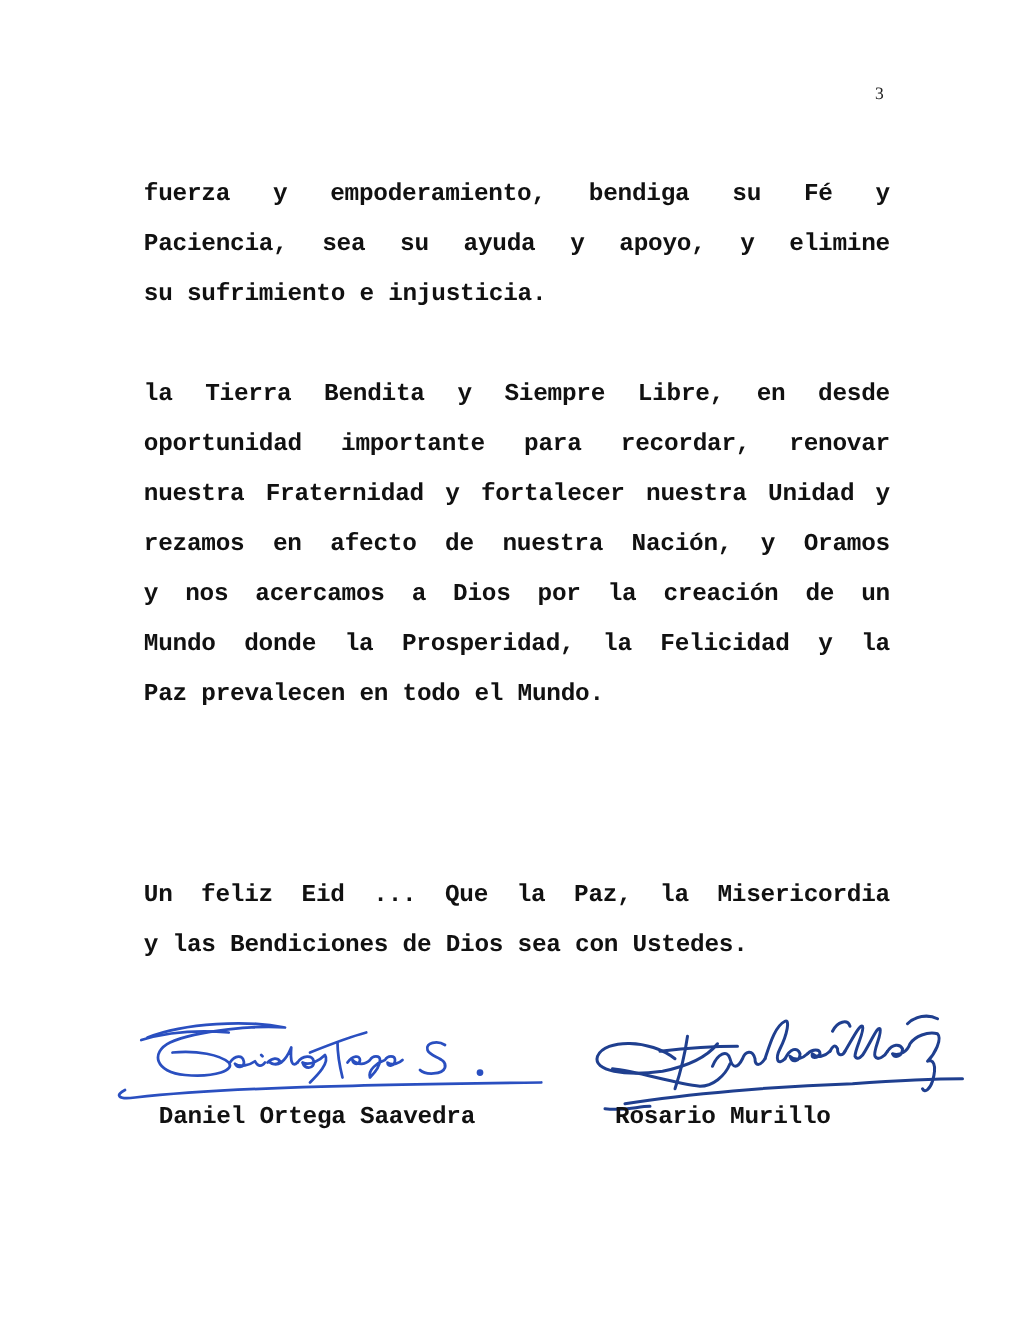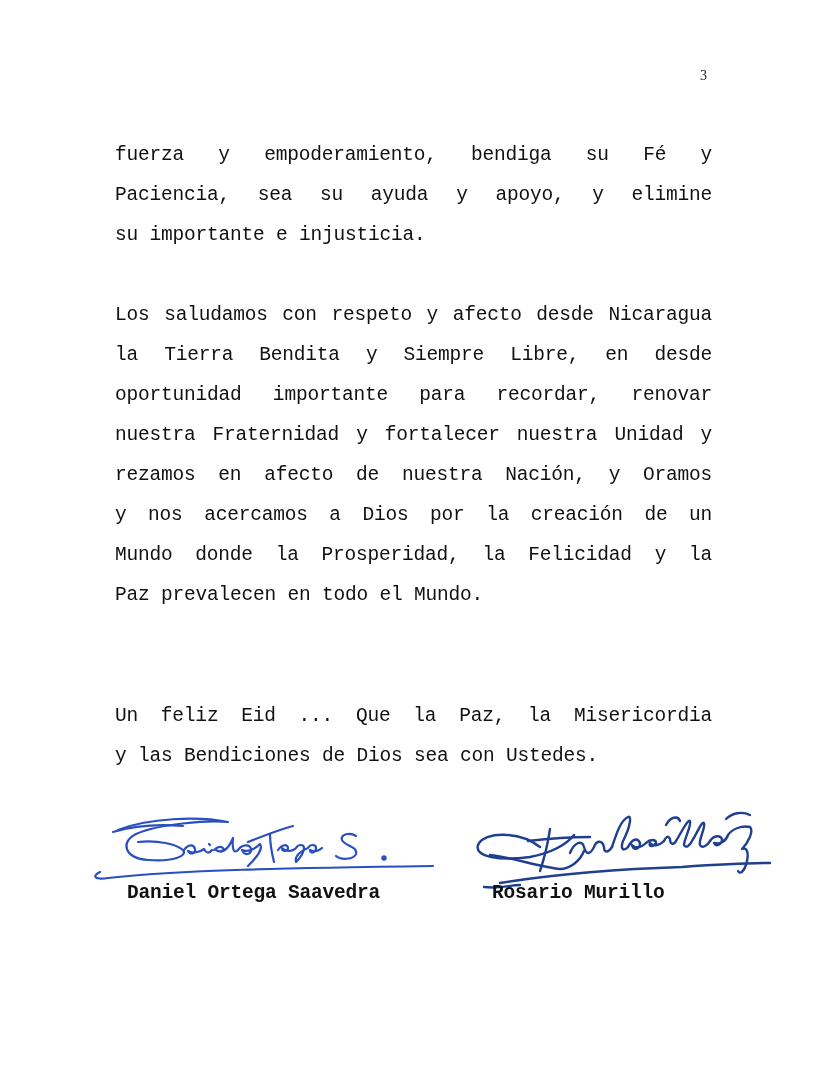--- a/index.html
+++ b/index.html
@@ -22,21 +22,21 @@
       width: 20px;
       font-family: "Liberation Serif", "DejaVu Serif", serif;
       font-size: 14px;
       color: #222;
     }
     .line {
       display: block;
       height: 40px;
       line-height: 40px;
       font-size: 19.5px;
-      font-weight: normal;
+      font-weight: bold;
       white-space: nowrap;
       text-align: justify;
       text-align-last: justify;
       letter-spacing: -0.2px;
     }
     .line.last {
       text-align: left;
       text-align-last: left;
     }
     .para {
@@ -58,25 +58,24 @@
     }
   </style>
 </head>
 <body>
 
 <div class="page-number">3</div>
 
 <div class="para" style="top:135px;">
   <span class="line">fuerza y empoderamiento, bendiga su Fé y</span>
   <span class="line">Paciencia, sea su ayuda y apoyo, y elimine</span>
-  <span class="line last">su importante e injusticia.</span>
+  <span class="line last">su sufrimiento e injusticia.</span>
 </div>
 
 <div class="para" style="top:295px;">
-  <span class="line">Los saludamos con respeto y afecto desde Nicaragua</span>
   <span class="line">la Tierra Bendita y Siempre Libre, en desde</span>
   <span class="line">oportunidad importante para recordar, renovar</span>
   <span class="line">nuestra Fraternidad y fortalecer nuestra Unidad y</span>
   <span class="line">rezamos en afecto de nuestra Nación, y Oramos</span>
   <span class="line">y nos acercamos a Dios por la creación de un</span>
   <span class="line">Mundo donde la Prosperidad, la Felicidad y la</span>
   <span class="line last">Paz prevalecen en todo el Mundo.</span>
 </div>
 
 <div class="para" style="top:696px;">

